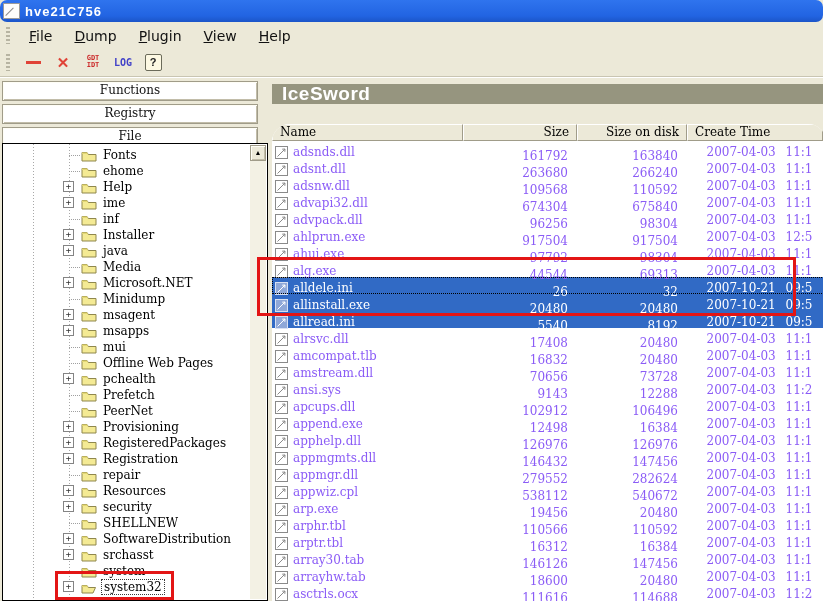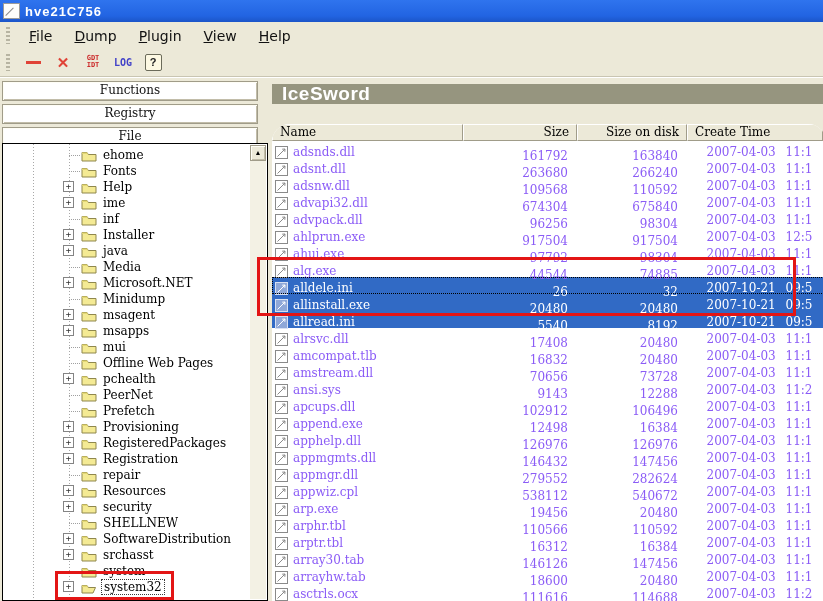--- a/index.html
+++ b/index.html
@@ -2,21 +2,21 @@
 <html><head>
 <meta charset="utf-8">
 <style>
   html,body{margin:0;padding:0;background:#fff;}
   .window{position:relative;width:823px;height:601px;background:#ece9d8;overflow:hidden;
           font-family:"Liberation Sans",sans-serif;}
 
   
   .titlebar{position:absolute;left:0;top:0;width:823px;height:22px;
     background:linear-gradient(180deg,#2f74ee 0%,#2264e2 72%,#1b55c8 100%);
-    display:flex;align-items:center;padding-left:3px;gap:5px;box-sizing:border-box;}
+    display:flex;align-items:center;padding-left:3px;gap:5px;box-sizing:border-box;border-radius:7px;}
   .app-icon{width:15px;height:14px;background:#fdfdfb;border:1px solid #9a9a9a;position:relative;flex:0 0 auto;}
   .app-icon:before{content:"";position:absolute;left:2px;bottom:2px;width:11px;height:1px;
     background:#888;transform:rotate(-45deg);transform-origin:left bottom;}
   .title-text{color:#fff;font-weight:bold;font-size:13px;letter-spacing:1px;}
 
   
   .menubar{position:absolute;left:0;top:22px;width:823px;height:27px;display:flex;align-items:center;
     padding-left:6px;box-sizing:border-box;}
   .grip{width:4px;height:17px;margin-right:8px;flex:0 0 auto;
     background:repeating-linear-gradient(180deg,#b7b4a2 0 2px,#ece9d8 2px 4px);}
@@ -139,31 +139,31 @@
     <div class="tree-body">
       <div class="tguide" style="left:30px"></div>
       <div class="tguide" style="left:66px"></div>
       <div id="tree-items">
           <div class="tree-item">
             <span class="hdots"></span>
             <svg width="16" height="13" viewBox="0 0 16 13">
               <path d="M1 3.5 L6 3.5 L7.3 5.5 L15 5.5 L15 12 L1 12 Z" fill="#f4ea94" stroke="#8f874d" stroke-width="1"></path>
               <path d="M1 3.5 L6 3.5 L7 5 L1 5 Z" fill="#e3d773"></path>
             </svg>
+            <span class="tlabel">Fonts</span>
+          </div>
+          <div class="tree-item">
+            <span class="hdots"></span>
+            <svg width="16" height="13" viewBox="0 0 16 13">
+              <path d="M1 3.5 L6 3.5 L7.3 5.5 L15 5.5 L15 12 L1 12 Z" fill="#f4ea94" stroke="#8f874d" stroke-width="1"></path>
+              <path d="M1 3.5 L6 3.5 L7 5 L1 5 Z" fill="#e3d773"></path>
+            </svg>
             <span class="tlabel">ehome</span>
           </div>
           <div class="tree-item">
-            <span class="hdots"></span>
-            <svg width="16" height="13" viewBox="0 0 16 13">
-              <path d="M1 3.5 L6 3.5 L7.3 5.5 L15 5.5 L15 12 L1 12 Z" fill="#f4ea94" stroke="#8f874d" stroke-width="1"></path>
-              <path d="M1 3.5 L6 3.5 L7 5 L1 5 Z" fill="#e3d773"></path>
-            </svg>
-            <span class="tlabel">Fonts</span>
-          </div>
-          <div class="tree-item">
             <span class="plusbox">+</span>
             <svg width="16" height="13" viewBox="0 0 16 13">
               <path d="M1 3.5 L6 3.5 L7.3 5.5 L15 5.5 L15 12 L1 12 Z" fill="#f4ea94" stroke="#8f874d" stroke-width="1"></path>
               <path d="M1 3.5 L6 3.5 L7 5 L1 5 Z" fill="#e3d773"></path>
             </svg>
             <span class="tlabel">Help</span>
           </div>
           <div class="tree-item">
             <span class="plusbox">+</span>
             <svg width="16" height="13" viewBox="0 0 16 13">
@@ -259,29 +259,29 @@
               <path d="M1 3.5 L6 3.5 L7 5 L1 5 Z" fill="#e3d773"></path>
             </svg>
             <span class="tlabel">pchealth</span>
           </div>
           <div class="tree-item">
             <span class="hdots"></span>
             <svg width="16" height="13" viewBox="0 0 16 13">
               <path d="M1 3.5 L6 3.5 L7.3 5.5 L15 5.5 L15 12 L1 12 Z" fill="#f4ea94" stroke="#8f874d" stroke-width="1"></path>
               <path d="M1 3.5 L6 3.5 L7 5 L1 5 Z" fill="#e3d773"></path>
             </svg>
+            <span class="tlabel">Prefetch</span>
+          </div>
+          <div class="tree-item">
+            <span class="hdots"></span>
+            <svg width="16" height="13" viewBox="0 0 16 13">
+              <path d="M1 3.5 L6 3.5 L7.3 5.5 L15 5.5 L15 12 L1 12 Z" fill="#f4ea94" stroke="#8f874d" stroke-width="1"></path>
+              <path d="M1 3.5 L6 3.5 L7 5 L1 5 Z" fill="#e3d773"></path>
+            </svg>
             <span class="tlabel">PeerNet</span>
-          </div>
-          <div class="tree-item">
-            <span class="hdots"></span>
-            <svg width="16" height="13" viewBox="0 0 16 13">
-              <path d="M1 3.5 L6 3.5 L7.3 5.5 L15 5.5 L15 12 L1 12 Z" fill="#f4ea94" stroke="#8f874d" stroke-width="1"></path>
-              <path d="M1 3.5 L6 3.5 L7 5 L1 5 Z" fill="#e3d773"></path>
-            </svg>
-            <span class="tlabel">Prefetch</span>
           </div>
           <div class="tree-item">
             <span class="plusbox">+</span>
             <svg width="16" height="13" viewBox="0 0 16 13">
               <path d="M1 3.5 L6 3.5 L7.3 5.5 L15 5.5 L15 12 L1 12 Z" fill="#f4ea94" stroke="#8f874d" stroke-width="1"></path>
               <path d="M1 3.5 L6 3.5 L7 5 L1 5 Z" fill="#e3d773"></path>
             </svg>
             <span class="tlabel">Provisioning</span>
           </div>
           <div class="tree-item">
@@ -502,21 +502,21 @@
         <div class="file-row">
           <div class="cell-name">
             <svg width="13" height="13" viewBox="0 0 13 13">
               <rect x="0.5" y="0.5" width="12" height="12" fill="#ffffff" stroke="#8a8a8a"></rect>
               <path d="M2.5 10.5 L10 3" stroke="#8a8a8a" stroke-width="1" fill="none"></path>
               <path d="M10 3 L7.2 3.2 M10 3 L9.8 5.8" stroke="#8a8a8a" stroke-width="1" fill="none"></path>
             </svg>
             <span>alg.exe</span>
           </div>
           <div class="cell-num">44544</div>
-          <div class="cell-num">74885</div>
+          <div class="cell-num">69313</div>
           <div class="cell-date">
             <span class="d">2007-04-03</span>
             <span class="t">11:1</span>
           </div>
         </div>
         <div class="file-row selected focus">
           <div class="cell-name">
             <svg width="13" height="13" viewBox="0 0 13 13">
               <rect x="0.5" y="0.5" width="12" height="12" fill="#8fa8d8" stroke="#d7e0f2"></rect>
               <path d="M2.5 10.5 L10 3" stroke="#ffffff" stroke-width="1" fill="none"></path>

